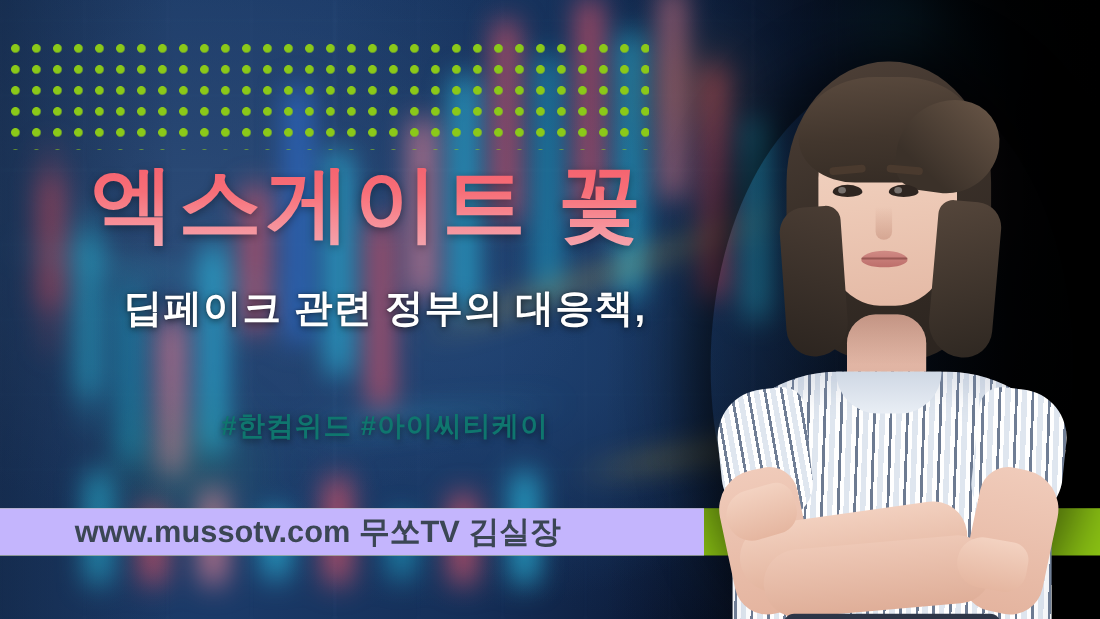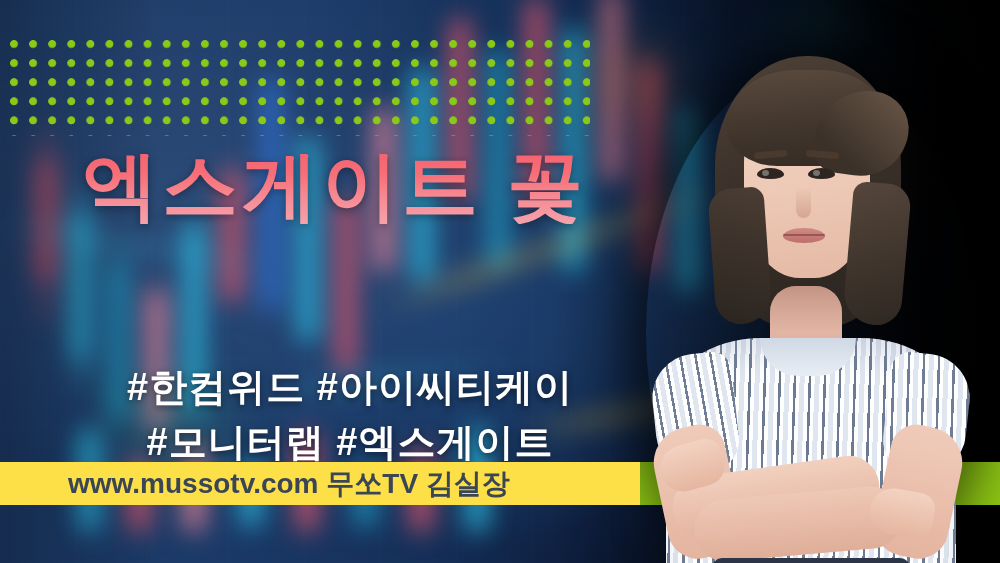--- a/index.html
+++ b/index.html
@@ -125,22 +125,22 @@
   }
   .subtitle .ln { display: block; white-space: nowrap; }
 
   
   .tags {
     position: absolute;
     left: 0;
     top: 360px;
     width: 700px;
     text-align: center;
-    color: #ffffff;
-    font-size: 38px;
+    color: #0f766e;
+    font-size: 25px;
     font-weight: 600;
     line-height: 55px;
     letter-spacing: 1px;
     text-shadow: 0 2px 7px rgba(0,0,0,0.55);
   }
   .tags .ln { display: block; white-space: nowrap; }
 
   
   .person {
     position: absolute;
@@ -281,21 +281,21 @@
     height: 43px;
     background: #8cc414;
     z-index: 4;
   }
   .footer-bar-front {
     position: absolute;
     left: 0;
     top: 462px;
     width: 640px;
     height: 43px;
-    background: #fde047;
+    background: #c4b5fd;
     z-index: 8;
     display: flex;
     align-items: center;
   }
   .footer-text {
     margin-left: 68px;
     color: #3b4654;
     font-size: 28px;
     font-weight: 700;
     letter-spacing: 0px;
@@ -356,25 +356,25 @@
     </div>
 
     <div class="bg-vignette"></div>
   </div>
 
   <div class="dot-grid"></div>
 
   <div class="title">엑스게이트 꽃</div>
 
   <div class="subtitle">
+    <span class="ln">딥페이크 관련 정부의 대응책,</span>
   </div>
 
   <div class="tags">
     <span class="ln">#한컴위드 #아이씨티케이</span>
-    <span class="ln">#모니터랩 #엑스게이트</span>
   </div>
 
   <div class="footer-bar"></div>
 
   <div class="person">
     <div class="p-part person-shadow"></div>
     <div class="p-part hair-back"></div>
     <div class="p-part neck"></div>
     <div class="p-part neck-shadow"></div>
 

